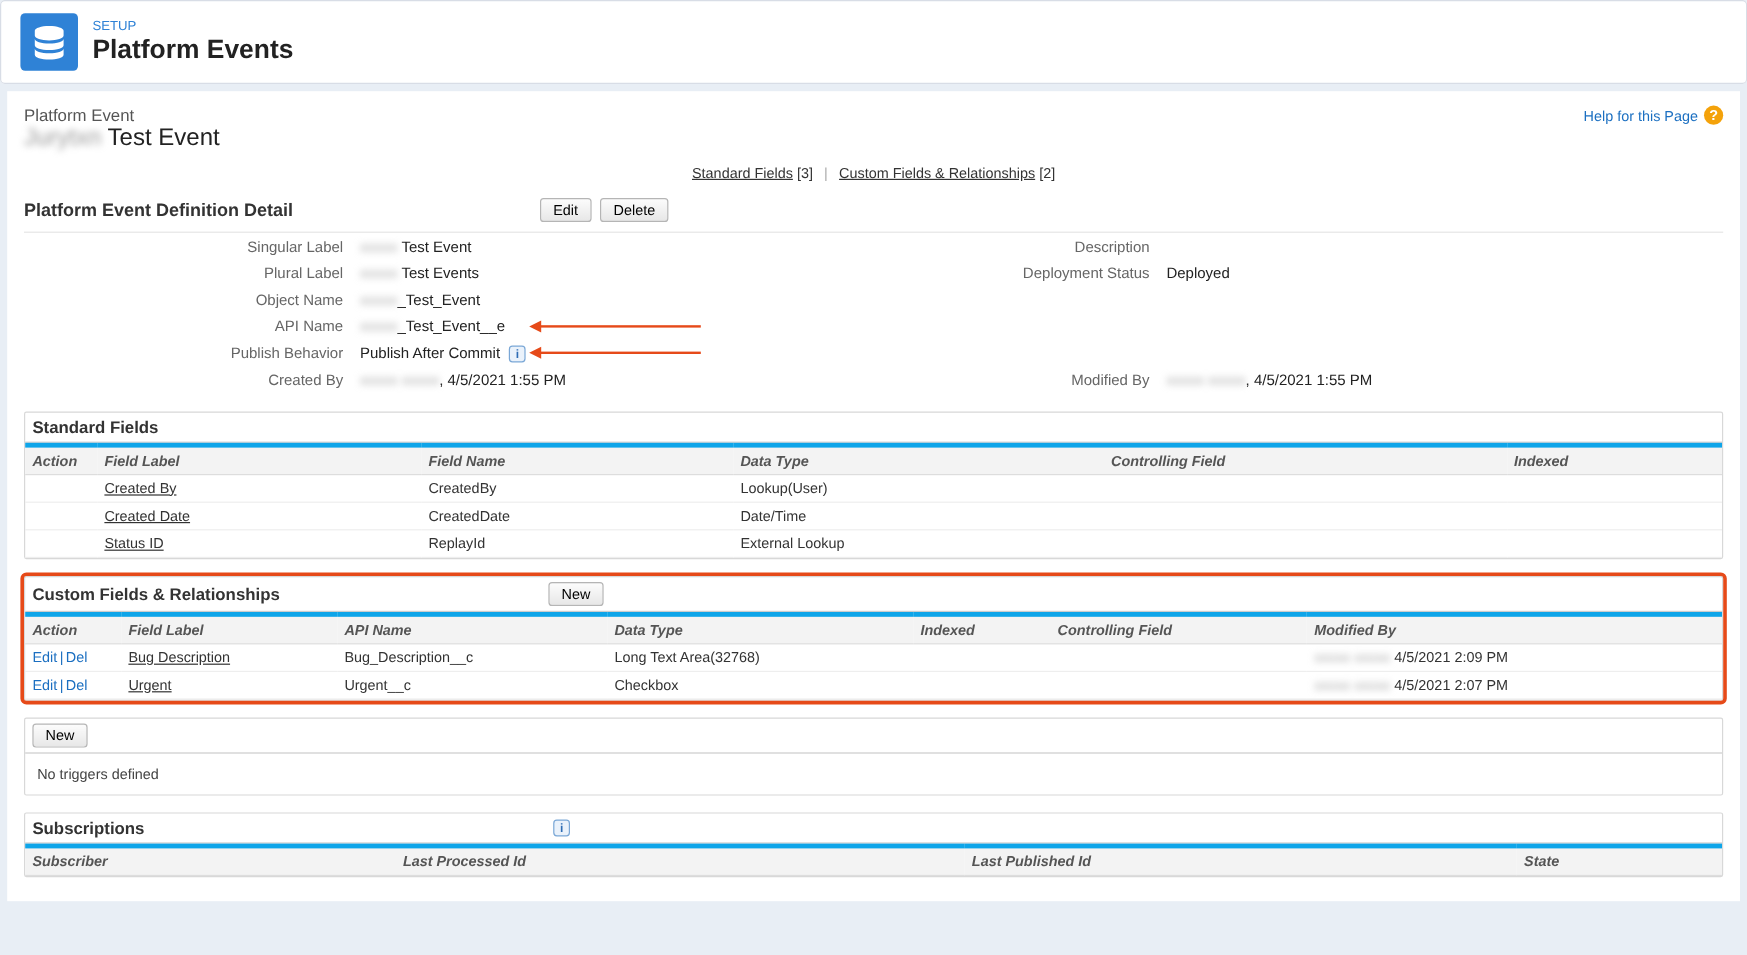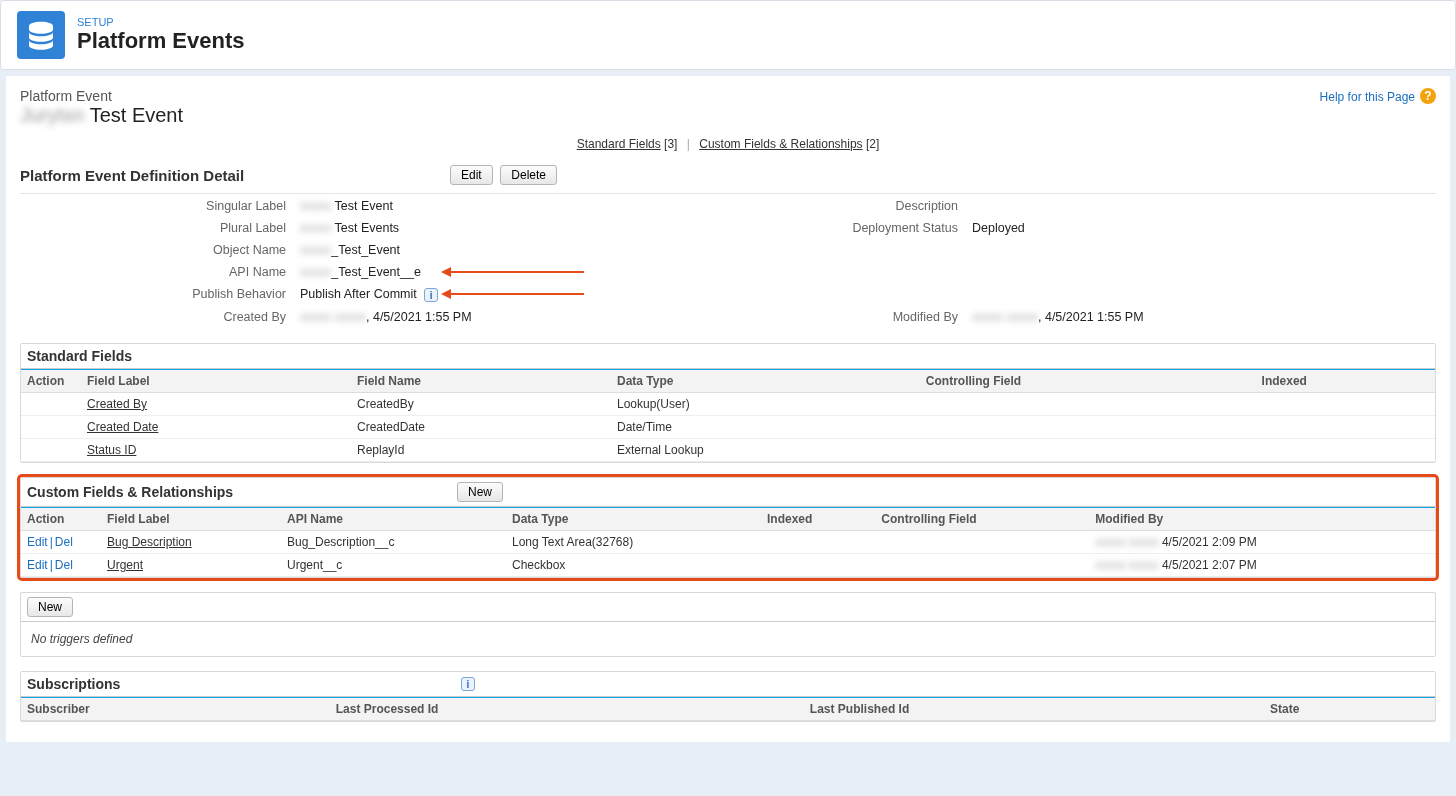--- a/index.html
+++ b/index.html
@@ -33,28 +33,28 @@
   .info-icon { display: inline-block; width: 14px; height: 14px; border: 1px solid #7aa7d6; border-radius: 3px; background: #eaf2fb; color: #2f6db5; font-size: 10px; text-align: center; line-height: 13px; font-weight: bold; margin-left: 4px; vertical-align: middle; }
   .arrow-cell { position: relative; }
   .arrow { position: absolute; width: 140px; height: 2px; background: #e64a19; top: 9px; }
   .arrow::before { content: ""; position: absolute; left: -8px; top: -4px; border: 5px solid transparent; border-right: 10px solid #e64a19; }
   .callout { color: #e64a19; font-weight: bold; font-size: 13px; }
   .panel { border: 1px solid #d8d8d8; margin-top: 14px; border-radius: 2px; }
   .panel.highlight { outline: 3px solid #e64a19; outline-offset: 0; }
   .panel-header { display: flex; align-items: center; padding: 4px 6px; border-bottom: 1px solid #ccc; }
   .panel-header .ptitle { font-size: 14px; font-weight: bold; flex: 0 0 430px; }
   table.list { width: 100%; border-collapse: collapse; font-size: 12px; }
-  table.list th { background: #f3f3f3; text-align: left; padding: 4px 6px; color: #555; font-weight: bold; border-top: 1px solid #0ea5e9; border-bottom: 1px solid #ddd; }
+  table.list th { background: #f3f3f3; text-align: left; padding: 4px 6px; color: #555; font-weight: bold; border-top: 4px solid #0ea5e9; border-bottom: 1px solid #ddd; font-style: italic; }
   table.list td { padding: 4px 6px; border-bottom: 1px solid #eee; }
   table.list td.action { width: 60px; text-align: center; }
   table.list td.action-wide { width: 80px; }
   table.list a.fld { color: #333; text-decoration: underline; }
   table.list a.act { color: #1b6fc1; text-decoration: none; }
   .pipe { color: #1b6fc1; margin: 0 2px; }
-  .empty { padding: 10px; color: #444; font-size: 12px; font-style: italic; }
+  .empty { padding: 10px; color: #444; font-size: 12px; }
   .modblur { filter: blur(3px); color: #aaa; display: inline-block; }
 </style>
 </head>
 <body>
 
 <div class="page">
   <div class="header-bar">
     <div class="header-icon">
       <svg viewBox="0 0 24 24">
           <path d="M12 2C7 2 3 3.3 3 5v3c0 1.7 4 3 9 3s9-1.3 9-3V5c0-1.7-4-3-9-3zm0 11c-5 0-9-1.3-9-3v4c0 1.7 4 3 9 3s9-1.3 9-3v-4c0 1.7-4 3-9 3zm0 6c-5 0-9-1.3-9-3v4c0 1.7 4 3 9 3s9-1.3 9-3v-4c0 1.7-4 3-9 3z"></path>

